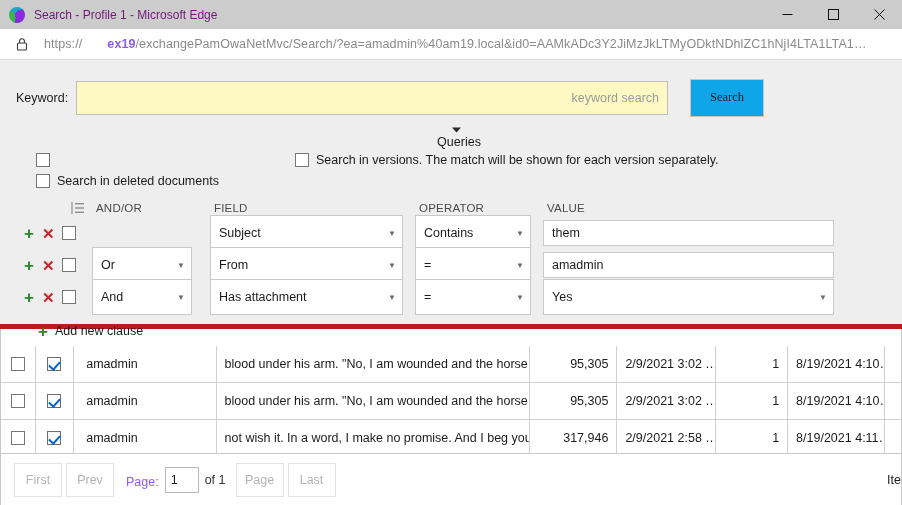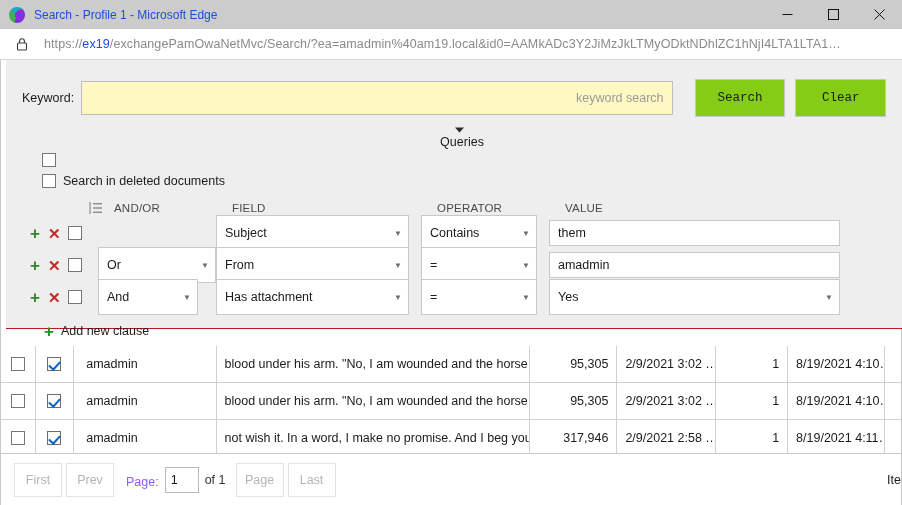--- a/index.html
+++ b/index.html
@@ -27,39 +27,39 @@
       radial-gradient(circle at 72% 52%, #8a2be2 0 38%, rgba(0,0,0,0) 39%),
       conic-gradient(from 200deg, #3bb54a 0 28%, #1ea5c4 28% 55%, #1b6ec2 55% 78%, #7a2fd1 78% 100%);
     position:relative; flex:0 0 auto;
   }
   .edge-logo:after{
     content:""; position:absolute; left:3px; top:3px; width:10px; height:10px;
     border-radius:50%; background:#cccccc;
     clip-path: polygon(0 0, 60% 0, 100% 45%, 100% 100%, 0 100%);
     display:none;
   }
-  .title-text{ font-size:12px; color:#1d4ed8; white-space:nowrap; }
+  .title-text{ font-size:12px; color:#701a75; white-space:nowrap; }
   .wincontrols{ position:absolute; right:0; top:0; height:29px; display:flex; }
   .wbtn{
     width:46px;height:29px; display:flex;align-items:center;justify-content:center;
     color:#111;
   }
   .wbtn svg{ display:block; }
 
   
   .addrbar{
     height:31px; background:#ffffff; display:flex; align-items:center;
     border-bottom:1px solid #d9d9d9;
   }
   .lock{ width:16px;height:16px;margin-left:14px;margin-right:14px;flex:0 0 auto;color:#444;}
   .url{
     font-size:12.5px; color:#8a8a8a; white-space:nowrap; overflow:hidden;
     letter-spacing:.1px;
   }
-  .url b{ color:#1d4ed8; font-weight:400; }
+  .url b{ color:#8b5cf6; font-weight:700;margin-left:25px; }
 
   
   .page{ position:relative; height:445px; background:#ffffff; }
 
   
   .grid{
     position:absolute; left:0; top:0; right:0; height:393px;
     border-left:1px solid #c8c8c8; border-right:1px solid #c8c8c8;
     overflow:hidden; background:#fff;
   }
@@ -113,52 +113,52 @@
     font-family:"Liberation Sans", sans-serif;
   }
   .pof{ font-size:12.5px; color:#333; margin:0 10px 0 6px; }
   .pitems{
     position:absolute; right:0; top:0; height:52px; display:flex; align-items:center;
     font-size:12.5px; color:#1b1b1b; overflow:hidden; width:14px;
   }
 
   
   .qpanel{
-    position:absolute; left:6px; top:0; right:0; height:269px;
-    background:#eeeeee; border-bottom:1px solid #b91c1c;
+    position:absolute; left:0; top:0; right:0; height:269px;
+    background:#eeeeee; border-bottom:5px solid #b91c1c;
   }
   .krow{ display:flex; align-items:center; height:39px; margin:18px 0 0 0; padding:0 16px; }
   .klabel{ width:60px; font-size:12.5px; color:#1b1b1b; }
   .kinput{
     flex:0 0 auto; width:592px; height:34px; border:1px solid #bdbdbd; background:#fef9c3;
     font-size:12.5px; padding:0 8px; color:#1b1b1b;
     font-family:"Liberation Sans", sans-serif;
     text-align:right;
   }
   .kinput::placeholder{ color:#9b9b9b; }
   .kbtn{
-    width:93px;height:38px;border:1px solid #c6c6c6;background:#84cc16;
+    width:74px;height:38px;border:1px solid #c6c6c6;background:#0ea5e9;
     font-size:12.5px;color:#1b1b1b; margin-left:22px;
     display:flex;align-items:center;justify-content:center;
-    font-family:Liberation Mono, monospace;
+    font-family:Liberation Serif, serif;
   }
   .kbtn.second{ margin-left:10px; }
 
   .qhead{ display:flex; align-items:center; padding:0 0 0 16px; height:20px; margin-top:8px;flex-direction:column; }
   .caret{ color:#2a2a2a; font-size:9px; margin-right:6px; }
   .qtitle{ font-size:12.5px; color:#1b1b1b; }
 
   .qopts{ padding-left:36px; margin-top:4px; }
   .qopt{ display:flex; align-items:center; height:21px; }
   .qopt .cbox{ margin-right:7px; }
   .qopt span.lbl{ font-size:12.5px; color:#1b1b1b; }
   .qopt.inline2{ position:absolute; left:295px; }
 
   .qtable{ margin-top:8px; }
-  .qhrow{ display:flex; align-items:center; height:18px; padding-left:16px; }
+  .qhrow{ display:flex; align-items:center; height:18px; padding-left:4px; }
   .qh{ font-size:11.5px; color:#4a4a4a; letter-spacing:.2px; }
   .qrow{ display:flex; align-items:center; height:32px; }
   .w-actions{ width:62px; display:flex; align-items:center; padding-left:24px; }
   .w-chk{ width:30px; display:flex; align-items:center; justify-content:flex-start; }
   .w-andor{ width:118px; }
   .w-field{ width:205px; }
   .w-oper{ width:128px; }
   .w-value{ width:307px; }
 
   .plus{ color:#2a8a2a; font-size:17px; font-weight:700; line-height:1; margin-right:8px; cursor:default; }
@@ -285,35 +285,38 @@
     <div class="pbtn">Last</div>
     <div class="pitems">Ite</div>
   </div>
 
   <div class="qpanel">
 
     <div class="krow">
       <span class="klabel">Keyword:</span>
       <input class="kinput" placeholder="keyword search" style="">
       <div class="kbtn">Search</div>
-      <div class="kbtn second">Clear</div>
     </div>
 
     <div class="qhead">
       <span class="caret">
         <svg width="9" height="6" viewBox="0 0 9 6">
             <polygon points="0,0.5 9,0.5 4.5,5.5" fill="#2a2a2a"></polygon>
           </svg>
       </span>
       <span class="qtitle">Queries</span>
     </div>
 
     <div class="qopts" style="position:relative">
       <div class="qopt">
         <span class="cbox"></span>
+      </div>
+      <div class="qopt inline2" style="top:0">
+        <span class="cbox"></span>
+        <span class="lbl">Search in versions. The match will be shown for each version separately.</span>
       </div>
       <div class="qopt">
         <span class="cbox"></span>
         <span class="lbl">Search in deleted documents</span>
       </div>
     </div>
 
     <div class="qtable">
       <div class="qhrow">
         <div class="w-actions" style="padding-left:0"></div>
@@ -362,21 +365,21 @@
       </div>
 
       <div class="qrow">
         <div class="w-actions">
           <span class="plus">+</span>
           <span class="xmark">✕</span>
         </div>
         <div class="w-chk">
             <span class="cbox"></span>
           </div>
-        <div class="w-andor" style="">
+        <div class="w-andor" style="padding-right:18px">
           <div class="ddl">
             <span>Or</span>
             <span class="arw">▼</span>
           </div>
         </div>
         <div class="w-field" style="padding-right:12px">
           <div class="ddl">
             <span>From</span>
             <span class="arw">▼</span>
           </div>

